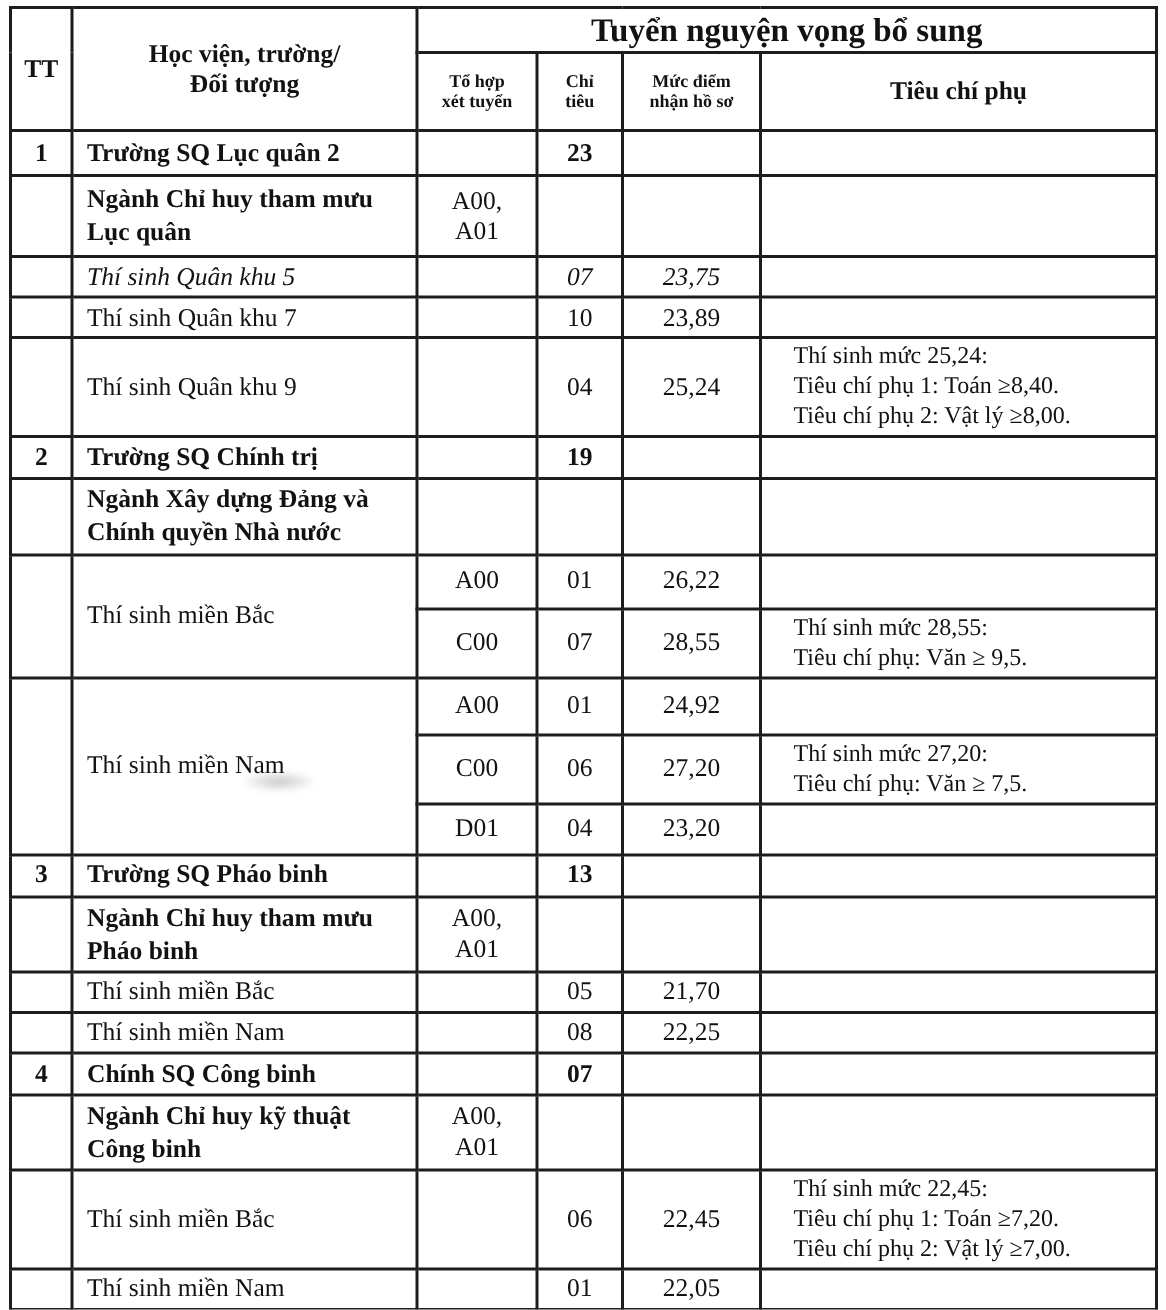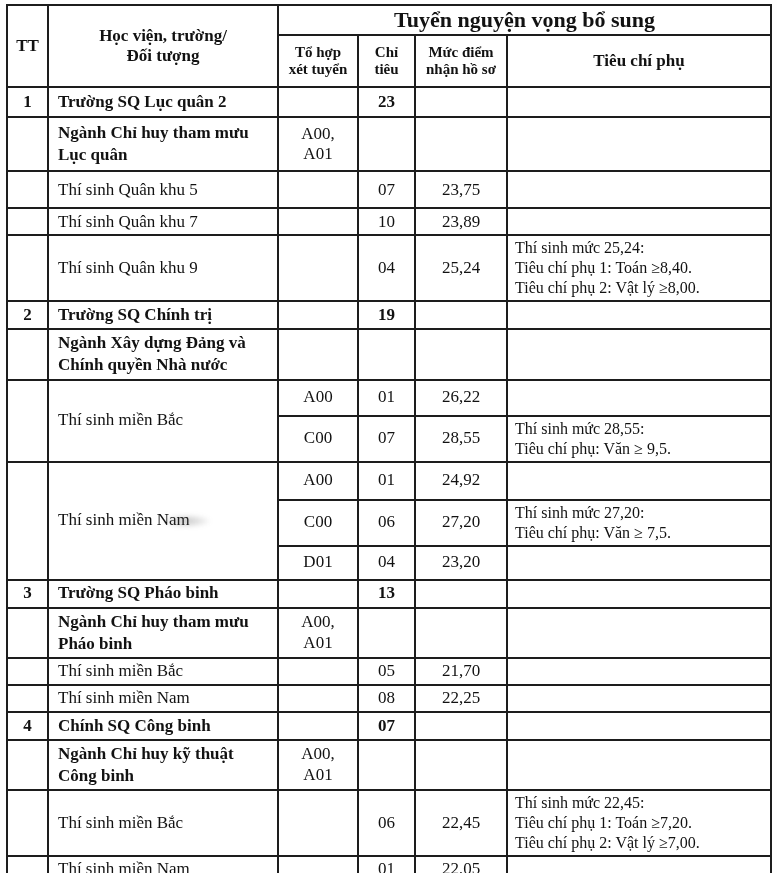--- a/index.html
+++ b/index.html
@@ -26,26 +26,26 @@
     vertical-align: middle;
     padding: 2px 5px;
     font-size: 17px;
     line-height: 1.2;
     overflow: hidden;
   }
   thead th { font-weight: bold; text-align: center; padding: 1px 3px; }
   .header-group-row { height: 25px; }
   .header-sub-row  { height: 52px; }
   .header-group { font-size: 22px; }
-  .header-sub { font-size: 15px; line-height: 1.15; }
+  .header-sub { font-size: 12px; line-height: 1.15; }
 
   .cell-tt { text-align: center; }
   .cell-name { text-align: left; padding-left: 9px; margin-top: 38px; }
   .cell-combo, .cell-quota, .cell-score { text-align: center; }
-  .cell-criteria { text-align: left; padding-left: 7px; font-size: 16px; line-height: 1.25; border-radius: 10px; }
+  .cell-criteria { text-align: left; padding-left: 21px; font-size: 16px; line-height: 1.25; border-radius: 10px; }
 
   .row-school .cell-tt,
   .row-school .cell-name,
   .row-school .cell-quota { font-weight: bold; }
   .row-major .cell-name { font-weight: bold; line-height: 1.3; }
   .row-total .cell-name { font-weight: bold; text-align: center; padding-left: 0; font-size: 18px; }
   .row-total .cell-quota { font-weight: bold; }
 
   
   .smudge {
@@ -99,21 +99,21 @@
         <tr class="row-major" style="height: 54px;">
           <td class="cell-tt"></td>
           <td class="cell-name">Ngành Chỉ huy tham mưu
 Lục quân</td>
           <td class="cell-combo">A00,
 A01</td>
           <td class="cell-quota"></td>
           <td class="cell-score"></td>
           <td class="cell-criteria"></td>
         </tr>
-        <tr class="row-candidate" style="height: 37px;">
+        <tr class="row-candidate" style="height: 27px; font-style: italic;">
           <td class="cell-tt"></td>
           <td class="cell-name">Thí sinh Quân khu 5</td>
           <td class="cell-combo"></td>
           <td class="cell-quota">07</td>
           <td class="cell-score">23,75</td>
           <td class="cell-criteria"></td>
         </tr>
         <tr class="row-candidate" style="height: 27px;">
           <td class="cell-tt"></td>
           <td class="cell-name">Thí sinh Quân khu 7</td>

